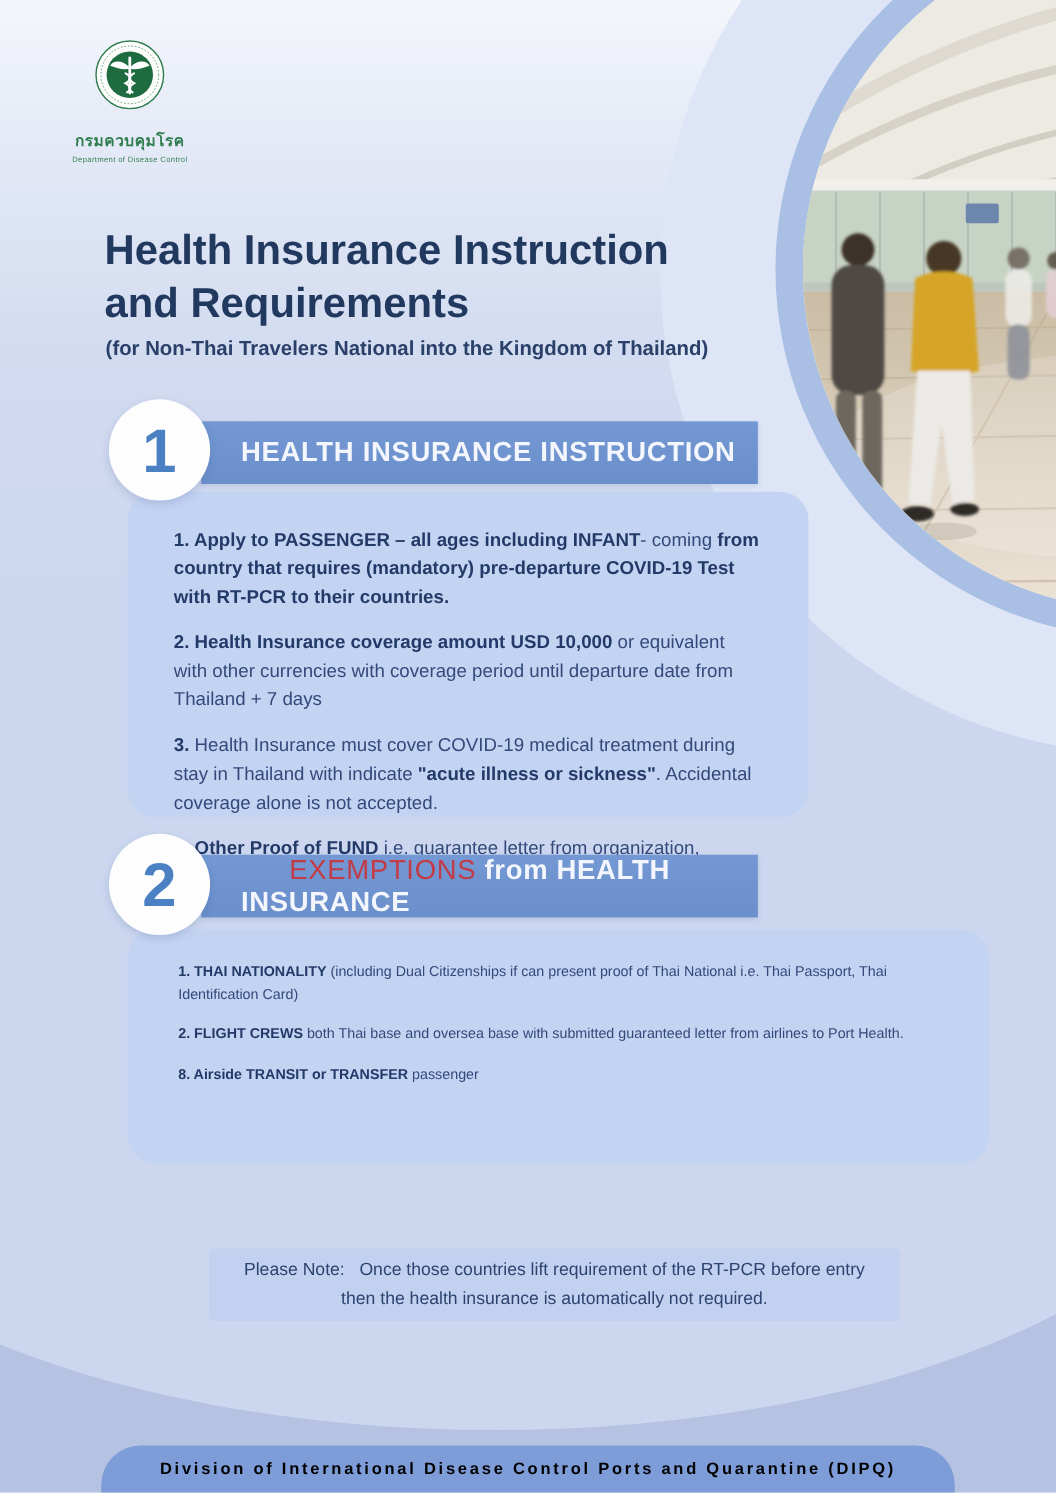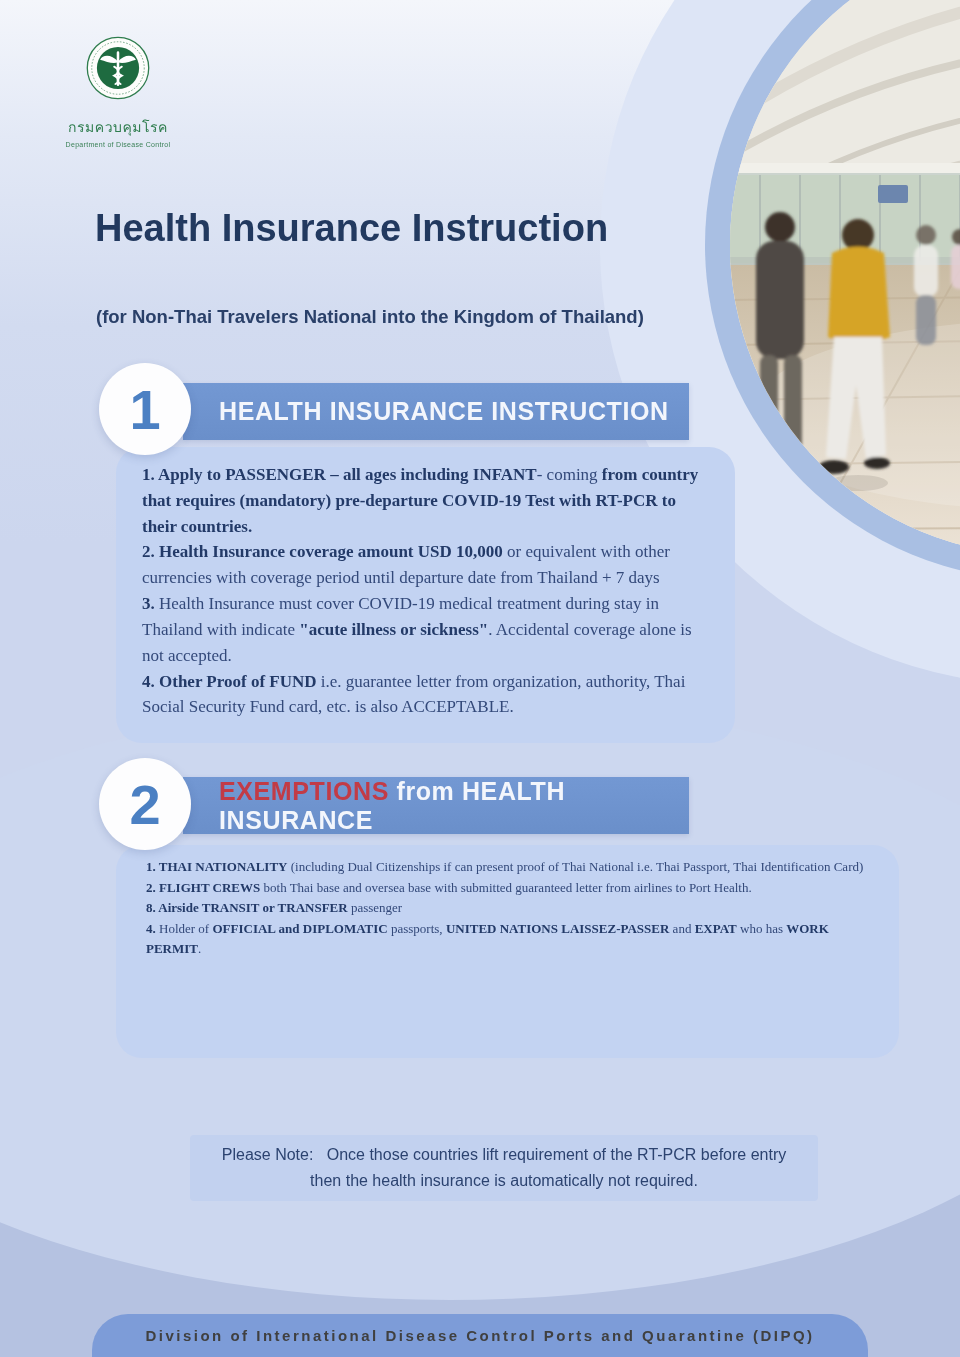--- a/index.html
+++ b/index.html
@@ -11,51 +11,51 @@
   
   .bottom-band{position:absolute;left:0;top:1150px;width:960px;height:207px;background:#b5c2e1;}
   .bottom-ellipse{position:absolute;left:-220px;top:700px;width:1340px;height:600px;border-radius:50%;background:#ccd7ef;}
   .bg-circle-outer{position:absolute;left:600px;top:-195px;width:880px;height:880px;border-radius:50%;background:#dde5f6;}
   .photo-ring{position:absolute;left:705px;top:-90px;width:670px;height:670px;border-radius:50%;background:#a9bfe3;}
   .photo{position:absolute;left:730px;top:-65px;width:620px;height:620px;border-radius:50%;overflow:hidden;background:#e9e7e0;}
   .photo svg{display:block;width:620px;height:620px;}
   
   .logo{position:absolute;left:50px;top:36px;width:136px;text-align:center;}
   .logo-seal{width:64px;height:64px;margin:0 auto;}
-  .logo-thai{margin-top:12px;font-size:14px;font-weight:normal;color:#2f7d4e;letter-spacing:0.5px;}
+  .logo-thai{margin-top:12px;font-size:14px;font-weight:bold;color:#2f7d4e;letter-spacing:0.5px;}
   .logo-eng{margin-top:3px;font-size:7px;color:#3b8157;letter-spacing:0.3px;}
   
   .title{position:absolute;left:95px;top:204px;font-size:38px;line-height:1.27;font-weight:bold;color:#22395f;}
   .subtitle{position:absolute;left:96px;top:306px;font-size:18.5px;font-weight:bold;color:#2a4069;}
   
   .sec-circle{position:absolute;width:92px;height:92px;border-radius:50%;background:#fdfdfe;
     display:flex;align-items:center;justify-content:center;font-size:56px;font-weight:bold;color:#4b80c3;
     box-shadow:0 3px 8px rgba(50,70,130,0.18);z-index:3;}
   #sec1-circle{left:99px;top:363px;} #sec2-circle{left:99px;top:758px;}
   .sec-bar{position:absolute;left:183px;width:506px;height:57px;z-index:2;
     background:linear-gradient(180deg,#7398d3 0%,#6a8fca 100%);
     display:flex;align-items:center;padding-left:36px;box-sizing:border-box;
     font-size:25px;font-weight:600;color:#f3f6fc;letter-spacing:0.6px;
     box-shadow:0 2px 5px rgba(50,70,130,0.15);}
   #sec1-bar{top:383px;} #sec2-bar{top:777px;}
-  .sec-bar .red{color:#c23b46;font-weight:bold;}
+  .sec-bar .red{color:#c23b46;font-weight:normal;margin-left:44px;}
   .card{position:absolute;background:#c3d3f2;border-radius:26px;color:#33497a;
     font-size:17px;line-height:1.52;z-index:1;box-sizing:border-box;}
-  .card p{margin:0;font-family:Liberation Serif, serif;}
+  .card p{margin:16px;}
   .card b{color:#233a68;}
   #card1{left:116px;top:447px;width:619px;height:296px;padding:15px 26px 14px 26px;}
   #card2{left:116px;top:845px;width:783px;height:213px;padding:12px 30px;font-size:13px;line-height:1.58;}
   
   .note{position:absolute;left:190px;top:1135px;width:628px;height:66px;background:#c2d1ef;border-radius:4px;
     display:flex;align-items:center;justify-content:center;z-index:2;}
   .note-inner{width:100%;padding:0 30px;text-align:center;font-size:16px;line-height:1.6;color:#2c4370;}
   
   .footer{position:absolute;left:92px;top:1314px;width:776px;height:43px;background:#7d9cd8;
     border-radius:36px 36px 0 0;display:flex;align-items:center;justify-content:center;z-index:2;}
-  .footer-text{color:#404040;font-weight:bold;font-size:15px;letter-spacing:2.5px;}
+  .footer-text{color:#000000;font-weight:bold;font-size:15px;letter-spacing:2.5px;}
 </style>
 </head>
 <body>
 
 <div class="page">
 
   <div class="bottom-band"></div>
   <div class="bottom-ellipse"></div>
   <div class="bg-circle-outer"></div>
   <div class="photo-ring"></div>
@@ -194,20 +194,21 @@
       <path d="M50 40 C60 28, 74 29, 78 37 C68 40 58 44 50 41 Z" fill="#ffffff"></path>
       <path d="M44 48 C52 52 52 58 44 62 C52 66 52 72 46 75" stroke="#ffffff" stroke-width="3" fill="none" stroke-linecap="round"></path>
       <path d="M56 48 C48 52 48 58 56 62 C48 66 48 72 54 75" stroke="#ffffff" stroke-width="3" fill="none" stroke-linecap="round"></path>
     </svg>
     <div class="logo-thai">กรมควบคุมโรค</div>
     <div class="logo-eng">Department of Disease Control</div>
   </div>
 
   <div class="title">
     <div>Health Insurance Instruction</div>
+    <div>and Requirements</div>
   </div>
   <div class="subtitle">(for Non-Thai Travelers National into the Kingdom of Thailand)</div>
 
   <div class="sec-circle" id="sec1-circle">
     <span>1</span>
   </div>
   <div class="sec-bar" id="sec1-bar">
     <span><span>HEALTH INSURANCE INSTRUCTION</span></span>
   </div>
   <div class="card" id="card1">
@@ -220,21 +221,20 @@
   <div class="sec-circle" id="sec2-circle">
     <span>2</span>
   </div>
   <div class="sec-bar" id="sec2-bar">
     <span><span class="red">EXEMPTIONS</span><span> from HEALTH INSURANCE</span></span>
   </div>
   <div class="card" id="card2">
       <p><b>1. THAI NATIONALITY</b><span> (including Dual Citizenships if can present proof of Thai National i.e. Thai Passport, Thai Identification Card)</span></p>
       <p><b>2. FLIGHT CREWS</b><span> both Thai base and oversea base with submitted guaranteed letter from airlines to Port Health.</span></p>
       <p><b>8. Airside TRANSIT or TRANSFER</b><span> passenger</span></p>
-      <p><b>4.</b><span> Holder of </span><b>OFFICIAL and DIPLOMATIC</b><span> passports, </span><b>UNITED NATIONS LAISSEZ-PASSER</b><span> and </span><b>EXPAT</b><span> who has </span><b>WORK PERMIT</b><span>.</span></p>
     </div>
 
   <div class="note">
     <div class="note-inner">
       <span>Please Note:</span>
       <span>&nbsp;</span>
       <span>Once those countries lift requirement of the RT-PCR before entry then the health insurance is automatically not required.</span>
     </div>
   </div>
 

